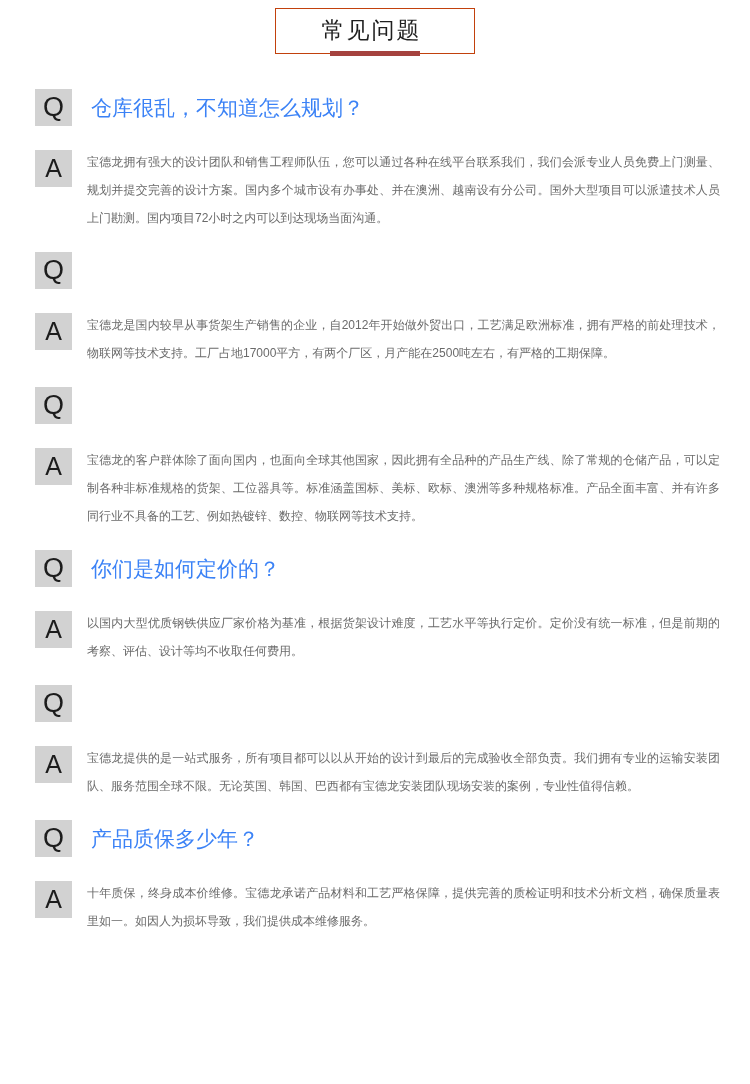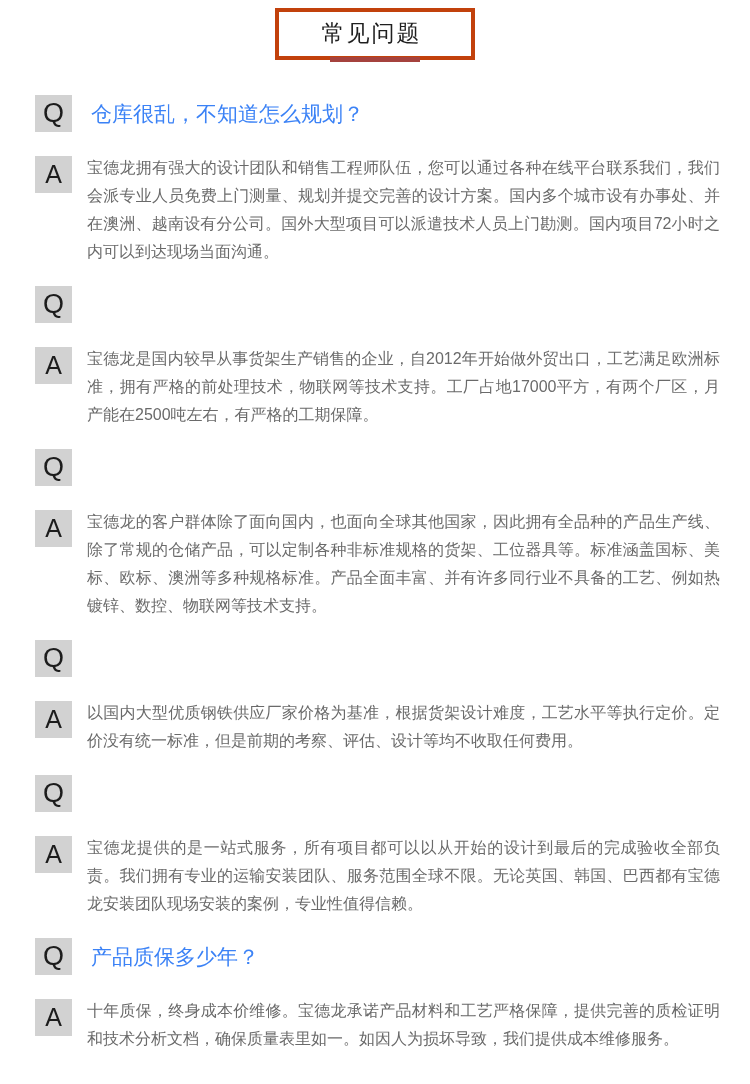--- a/index.html
+++ b/index.html
@@ -15,21 +15,21 @@
     background: #ffffff;
     box-sizing: border-box;
   }
   
   .title-wrap {
     padding-top: 8px;
   }
   .title-box {
     width: 200px;
     margin: 0 auto;
-    border: 4px solid #c2410c;
+    border: 1px solid #c2410c;
     box-sizing: border-box;
     text-align: center;
     padding: 6px 7px 7px 0;
   }
   .title-text {
     font-size: 23px;
     letter-spacing: 2px;
     color: #1f1f1f;
   }
   .title-accent {
@@ -71,21 +71,21 @@
   .q-badge { font-size: 27px; }
   .a-badge { font-size: 25px; }
   .q-text {
     margin-left: 19px;
     font-size: 21px;
     color: #3b82f6;
   }
   .a-text {
     margin-left: 15px;
     width: 640px;
-    font-size: 16px;
+    font-size: 12px;
     line-height: 28px;
     color: #6a6a6a;
     text-align: justify;
     margin-top: -2px;
   }
 </style>
 </head>
 <body>
 
 <div class="page">
@@ -125,20 +125,21 @@
       </div>
       <div class="qa-row a-row">
         <div class="badge a-badge">A</div>
         <div class="a-text">宝德龙的客户群体除了面向国内，也面向全球其他国家，因此拥有全品种的产品生产线、除了常规的仓储产品，可以定制各种非标准规格的货架、工位器具等。标准涵盖国标、美标、欧标、澳洲等多种规格标准。产品全面丰富、并有许多同行业不具备的工艺、例如热镀锌、数控、物联网等技术支持。</div>
       </div>
     </div>
 
     <div class="qa-item">
       <div class="qa-row q-row">
         <div class="badge q-badge">Q</div>
+        <div class="q-text">你们是如何定价的？</div>
       </div>
       <div class="qa-row a-row">
         <div class="badge a-badge">A</div>
         <div class="a-text">以国内大型优质钢铁供应厂家价格为基准，根据货架设计难度，工艺水平等执行定价。定价没有统一标准，但是前期的考察、评估、设计等均不收取任何费用。</div>
       </div>
     </div>
 
     <div class="qa-item">
       <div class="qa-row q-row">
         <div class="badge q-badge">Q</div>

